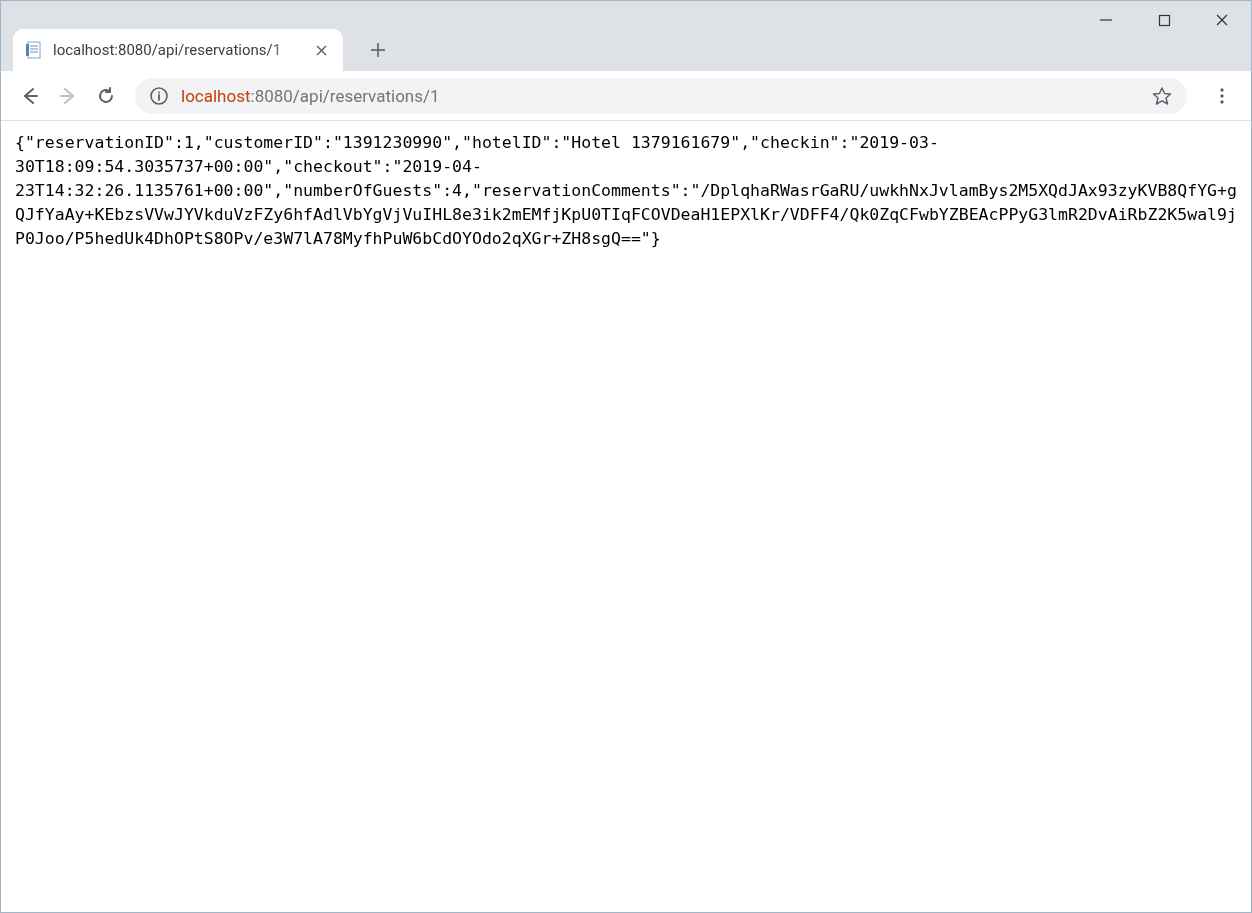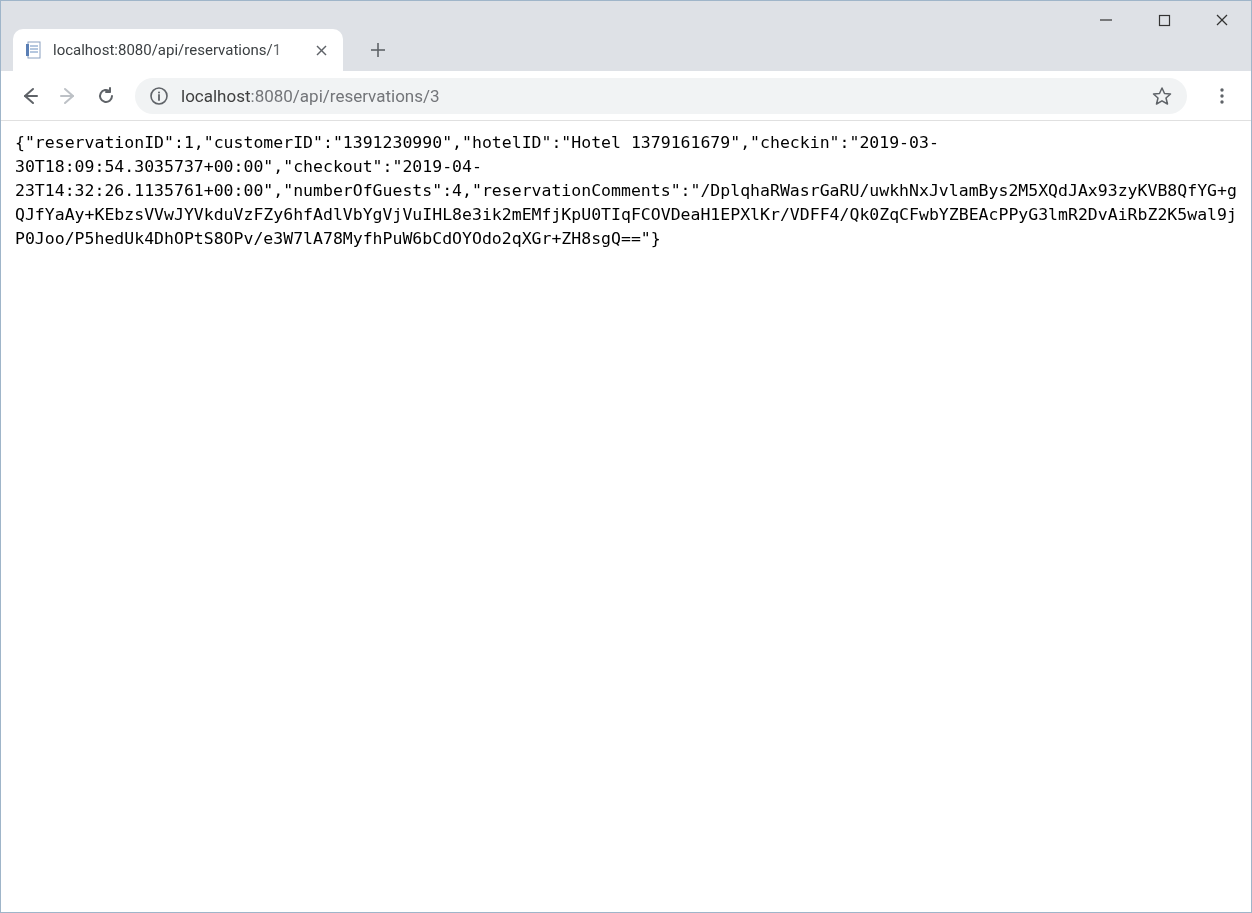--- a/index.html
+++ b/index.html
@@ -130,21 +130,21 @@
       color: #5f6368;
       margin-right: 12px;
     }
     .url-text {
       flex: 1;
       color: #737579;
       white-space: nowrap;
       overflow: hidden;
     }
     .url-host {
-      color: #404040;
+      color: #c2410c;
     }
     .url-rest {
       color: #737579;
     }
     .star-icon {
       width: 22px;
       height: 22px;
       display: flex;
       align-items: center;
       justify-content: center;
@@ -240,21 +240,21 @@
   </div>
   <div class="address-bar">
     <div class="site-info-icon">
       <svg width="18" height="18" viewBox="0 0 18 18">
           <circle cx="9" cy="9" r="8" stroke="#5f6368" stroke-width="1.6" fill="none"></circle>
           <circle cx="9" cy="5.5" r="1" fill="#5f6368"></circle>
           <line x1="9" y1="8" x2="9" y2="13" stroke="#5f6368" stroke-width="1.8" stroke-linecap="round"></line>
         </svg>
     </div>
     <div class="url-text">
-      <span class="url-host">localhost</span><span class="url-rest">:8080/api/reservations/3</span>
+      <span class="url-host">localhost</span><span class="url-rest">:8080/api/reservations/1</span>
     </div>
     <div class="star-icon">
       <svg width="20" height="20" viewBox="0 0 20 20">
           <path d="M10 2 L12.5 7.5 L18.5 8 L14 12 L15.5 18 L10 14.8 L4.5 18 L6 12 L1.5 8 L7.5 7.5 Z" stroke="#5f6368" stroke-width="1.5" fill="none" stroke-linejoin="round"></path>
         </svg>
     </div>
   </div>
   <div class="menu-button">
     <svg width="18" height="18" viewBox="0 0 18 18">
         <circle cx="9" cy="3" r="1.7" fill="#5f6368"></circle>

